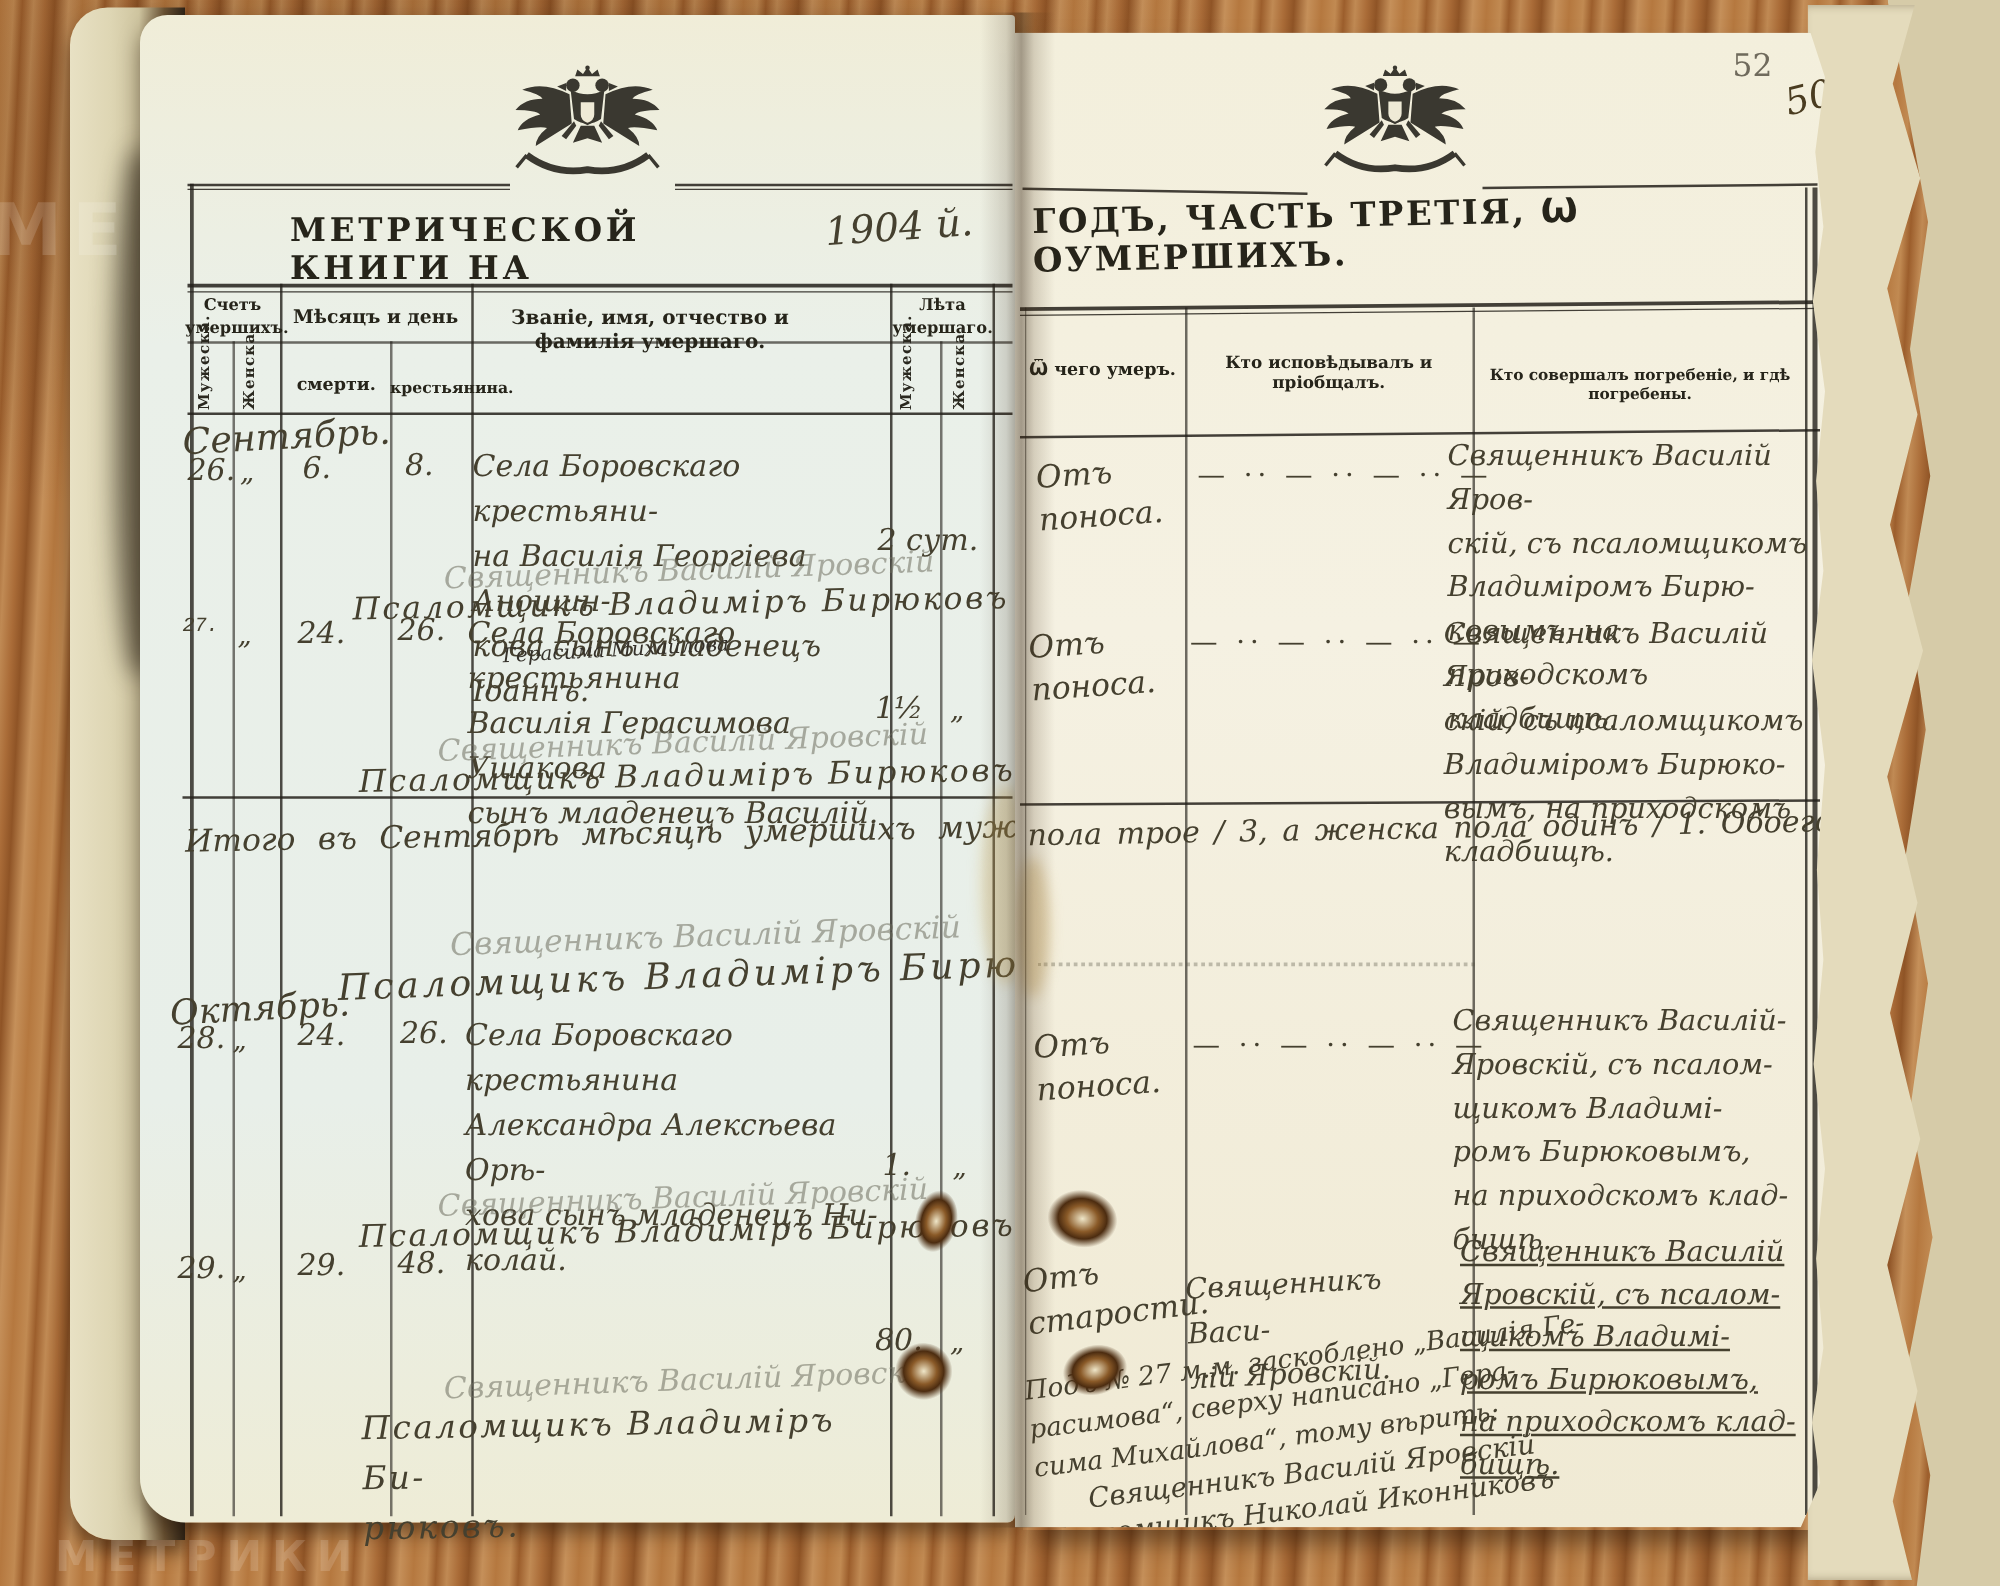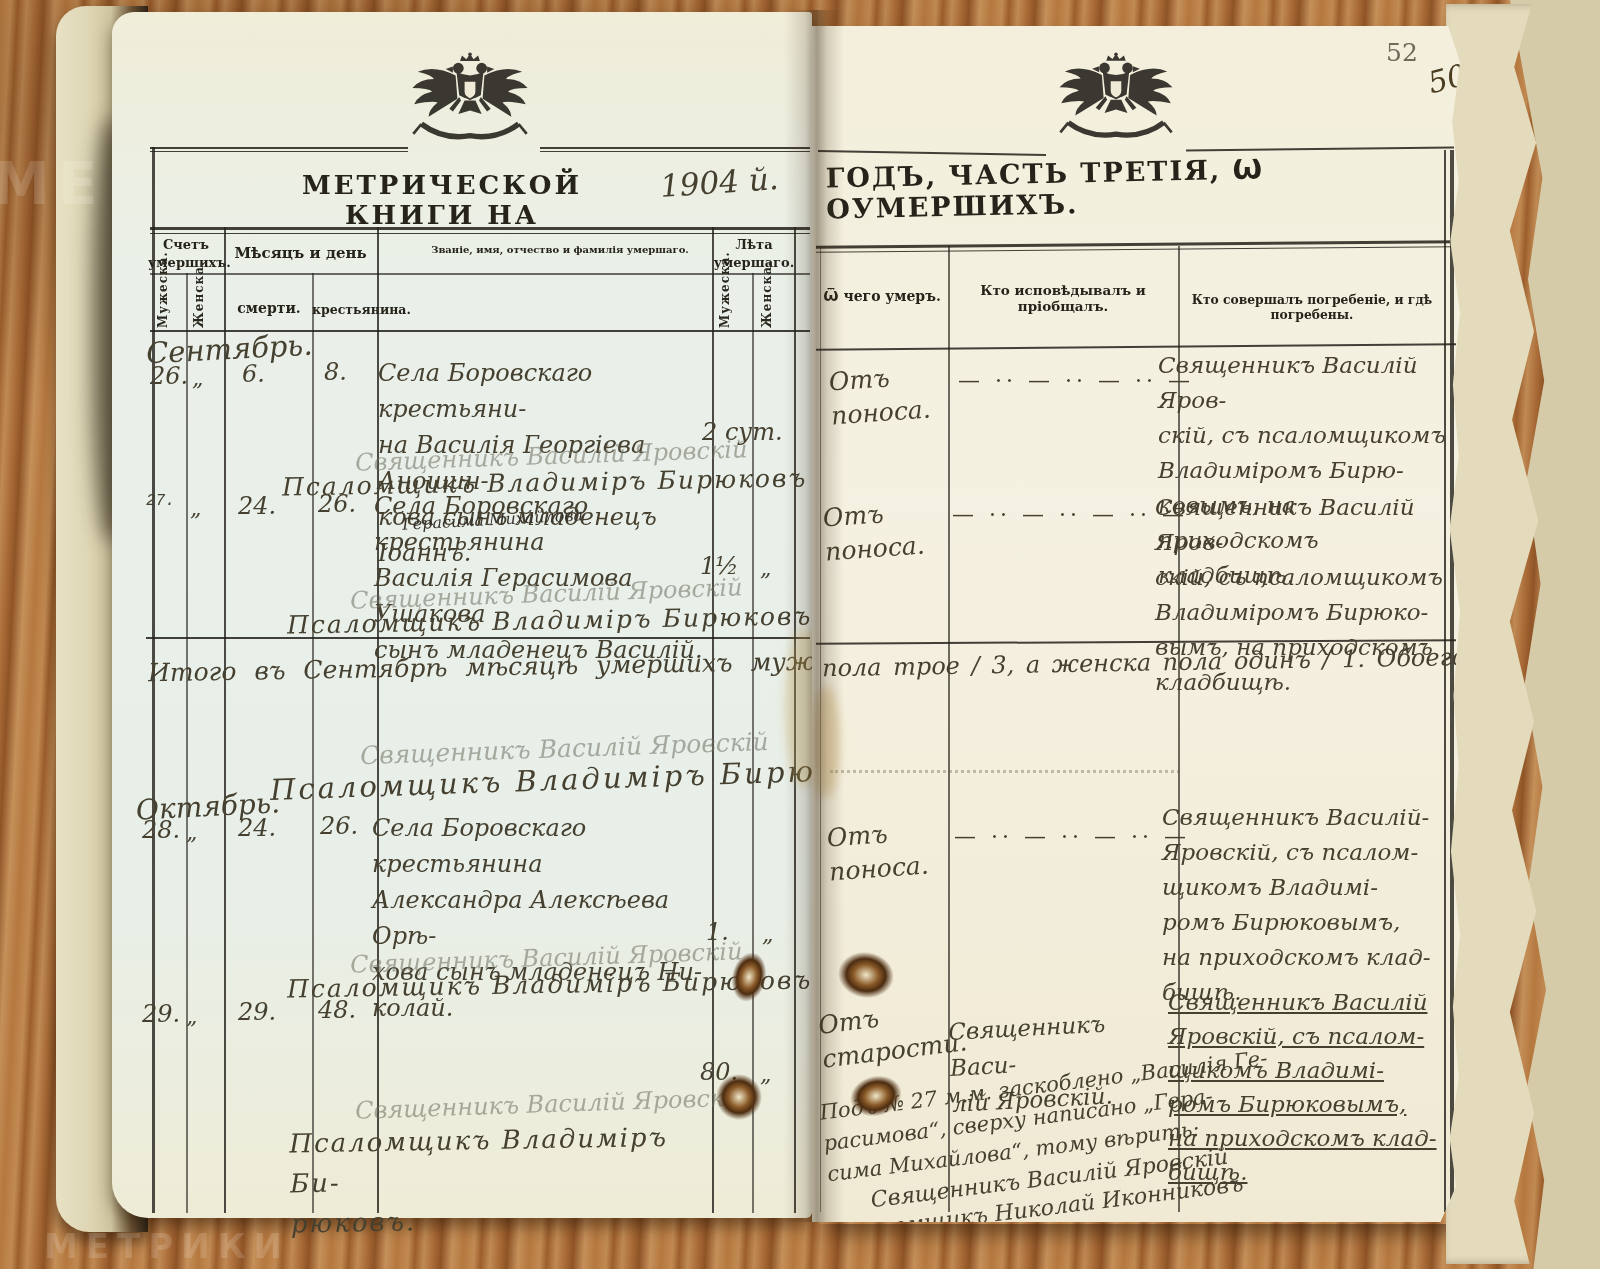--- a/index.html
+++ b/index.html
@@ -67,41 +67,41 @@
     <svg width="130" height="108">
         <use href="#eagle"></use>
       </svg>
   </div>
 
   <div class="lh" style="left:38px;top:135px;width:258px;height:2px;"></div>
   <div class="lh" style="left:38px;top:139px;width:258px;height:1px;"></div>
   <div class="lh" style="left:428px;top:135px;width:270px;height:2px;"></div>
   <div class="lh" style="left:428px;top:139px;width:270px;height:1px;"></div>
 
-  <div class="abs printed" style="left:120px;top:158px;width:420px;text-align:center;font-size:26px;letter-spacing:3px;">МЕТРИЧЕСКОЙ КНИГИ НА</div>
+  <div class="abs printed" style="left:120px;top:158px;width:420px;font-size:26px;letter-spacing:3px;">МЕТРИЧЕСКОЙ КНИГИ НА</div>
   <div class="abs hw" style="left:548px;top:152px;font-size:31px;transform:rotate(-4deg);">1904 й.</div>
 
   <div class="lh" style="left:38px;top:215px;width:660px;height:3px;"></div>
   <div class="lh" style="left:38px;top:221px;width:660px;height:1px;"></div>
   <div class="lh" style="left:38px;top:261px;width:660px;height:2px;background:rgba(35,32,26,.65);"></div>
   <div class="lh" style="left:38px;top:318px;width:660px;height:2px;"></div>
   <div class="lh" style="left:34px;top:625px;width:664px;height:2px;"></div>
 
   <div class="lv" style="left:40px;top:135px;width:3px;height:1066px;"></div>
   <div class="lv" style="left:74px;top:261px;width:2px;height:940px;background:rgba(35,32,26,.6);"></div>
   <div class="lv" style="left:112px;top:215px;width:2px;height:986px;"></div>
   <div class="lv" style="left:200px;top:261px;width:2px;height:940px;background:rgba(35,32,26,.6);"></div>
   <div class="lv" style="left:265px;top:215px;width:2px;height:986px;"></div>
   <div class="lv" style="left:600px;top:215px;width:2px;height:986px;"></div>
   <div class="lv" style="left:640px;top:261px;width:2px;height:940px;background:rgba(35,32,26,.6);"></div>
   <div class="lv" style="left:682px;top:215px;width:2px;height:986px;"></div>
 
   <div class="abs printed" style="left:36px;top:224px;width:76px;text-align:center;font-size:13px;line-height:1.35;">Счетъ умершихъ.</div>
   <div class="abs printed" style="left:112px;top:232px;width:153px;text-align:center;font-size:15px;">Мѣсяцъ и день</div>
-  <div class="abs printed" style="left:265px;top:232px;width:286px;text-align:center;font-size:10px;padding-left:40px;">Званіе, имя, отчество и фамилія умершаго.</div>
+  <div class="abs printed" style="left:265px;top:232px;width:286px;text-align:center;font-size:16px;">Званіе, имя, отчество и фамилія умершаго.</div>
   <div class="abs printed" style="left:594px;top:224px;width:96px;text-align:center;font-size:13px;line-height:1.35;">Лѣта умершаго.</div>
 
   <div class="abs vlab" style="left:44px;top:264px;height:52px;">Мужеска.</div>
   <div class="abs vlab" style="left:80px;top:264px;height:52px;">Женска.</div>
   <div class="abs printed" style="left:116px;top:288px;width:82px;text-align:center;font-size:14px;">смерти.</div>
   <div class="abs printed" style="left:200px;top:290px;width:64px;text-align:center;font-size:12.5px;">крестьянина.</div>
   <div class="abs vlab" style="left:606px;top:264px;height:52px;">Мужеска.</div>
   <div class="abs vlab" style="left:648px;top:264px;height:52px;">Женска.</div>
 
   <div class="abs hw" style="left:34px;top:320px;font-size:29px;transform:rotate(-3deg);">Сентябрь.</div>

